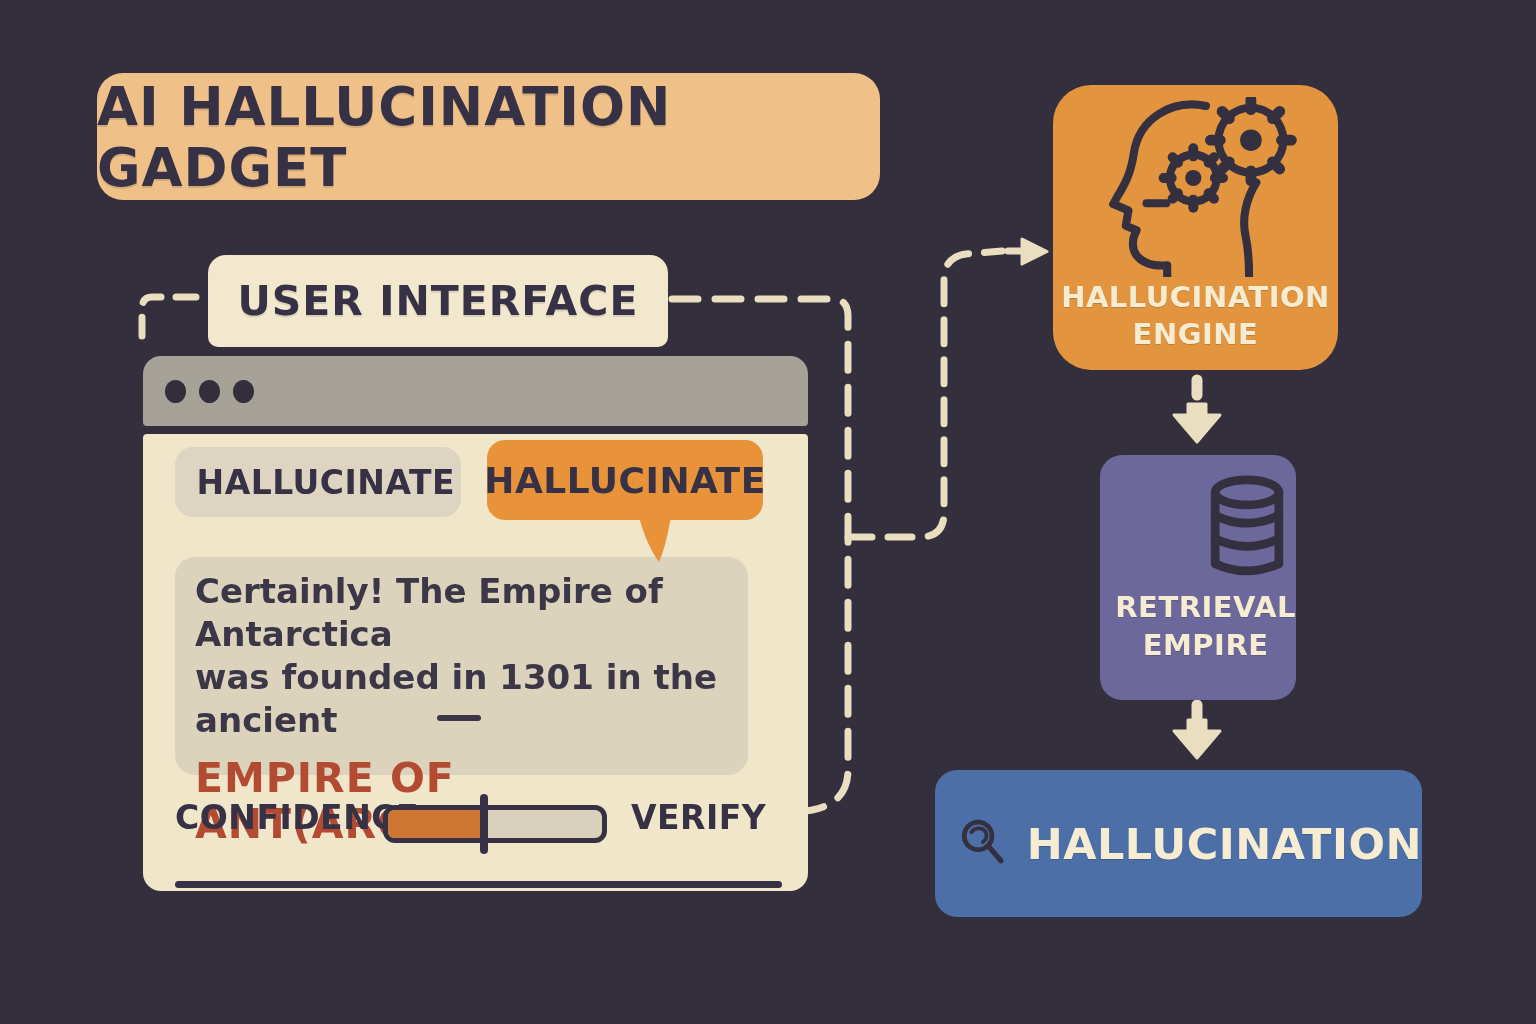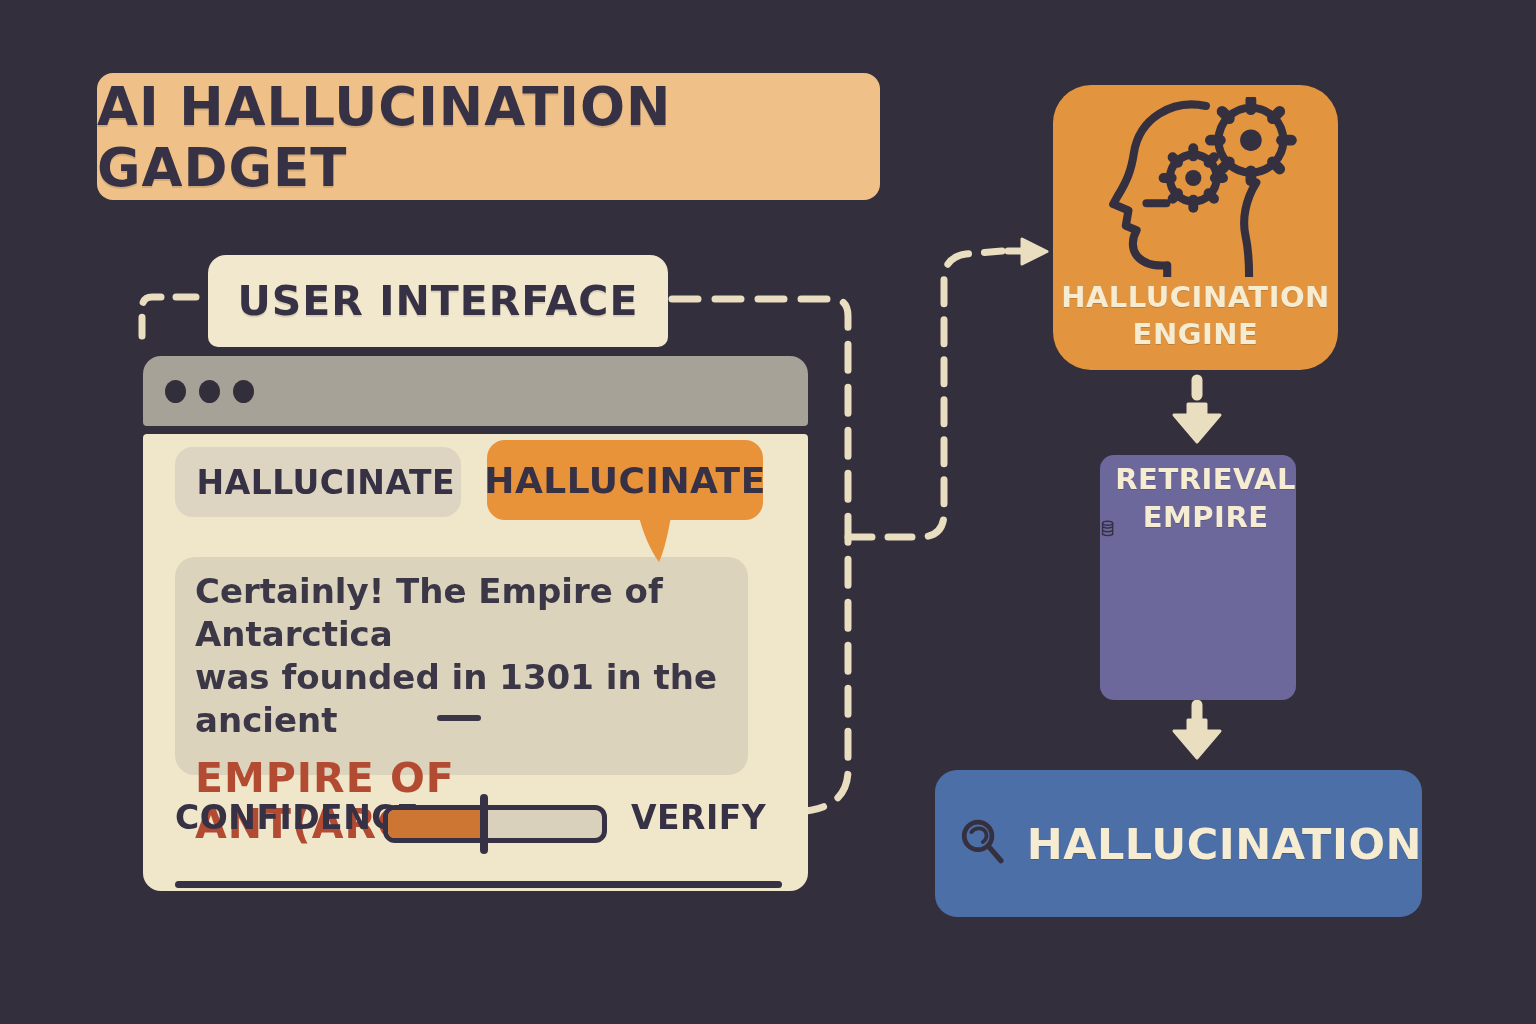--- a/index.html
+++ b/index.html
@@ -12,21 +12,21 @@
   }
   svg{display:block;}
   .connectors{position:absolute;left:0;top:0;width:1536px;height:1024px;pointer-events:none;}
   .dashline{fill:none;stroke:#eadec0;stroke-width:7;stroke-linecap:round;}
   .solidline{fill:none;stroke:#eadec0;stroke-linecap:round;}
   .arrowfill{fill:#eadec0;stroke:#eadec0;stroke-width:3;stroke-linejoin:round;}
 
   
   .banner{
     position:absolute;left:97px;top:73px;width:783px;height:127px;
-    background:#efc189;border-radius:16px;
+    background:#efc189;border-radius:26px;
     display:flex;align-items:center;justify-content:center;
     font-size:53px;font-weight:700;letter-spacing:1px;
     text-shadow:0 2px 0 rgba(0,0,0,0.12);
   }
 
   
   .ui-label{
     position:absolute;left:208px;top:255px;width:460px;height:92px;
     background:#f2e8cd;border-radius:18px 18px 10px 10px;
     display:flex;align-items:center;justify-content:center;
@@ -87,22 +87,22 @@
   
   .node-label{color:#f6ecd2;font-weight:700;text-align:center;text-shadow:0 1px 0 rgba(0,0,0,0.15);}
   .engine-box{
     position:absolute;left:1053px;top:85px;width:285px;height:285px;
     background:#e2943f;border-radius:38px;
     display:flex;flex-direction:column;align-items:center;
   }
   .engine-box .node-label{font-size:29px;line-height:37px;letter-spacing:0.5px;margin-top:2px;}
   .dataset-box{
     position:absolute;left:1100px;top:455px;width:196px;height:245px;
-    background:#6c689c;border-radius:14px;
-    display:flex;flex-direction:row;align-items:flex-start;
+    background:#6c689c;border-radius:22px;
+    display:flex;flex-direction:column;align-items:flex-end;
   }
   .dataset-box .node-label{font-size:29px;line-height:38px;letter-spacing:0.5px;margin-top:5px;}
   .detector-box{
     position:absolute;left:935px;top:770px;width:487px;height:147px;
     background:#4b6fa6;border-radius:22px;
     display:flex;align-items:center;padding-left:24px;gap:20px;
   }
   .detector-box .node-label{font-size:43px;line-height:54px;text-align:left;letter-spacing:0.5px;}
   .icon-stroke{fill:none;stroke:#35303f;stroke-linecap:round;stroke-linejoin:round;}
 </style>

